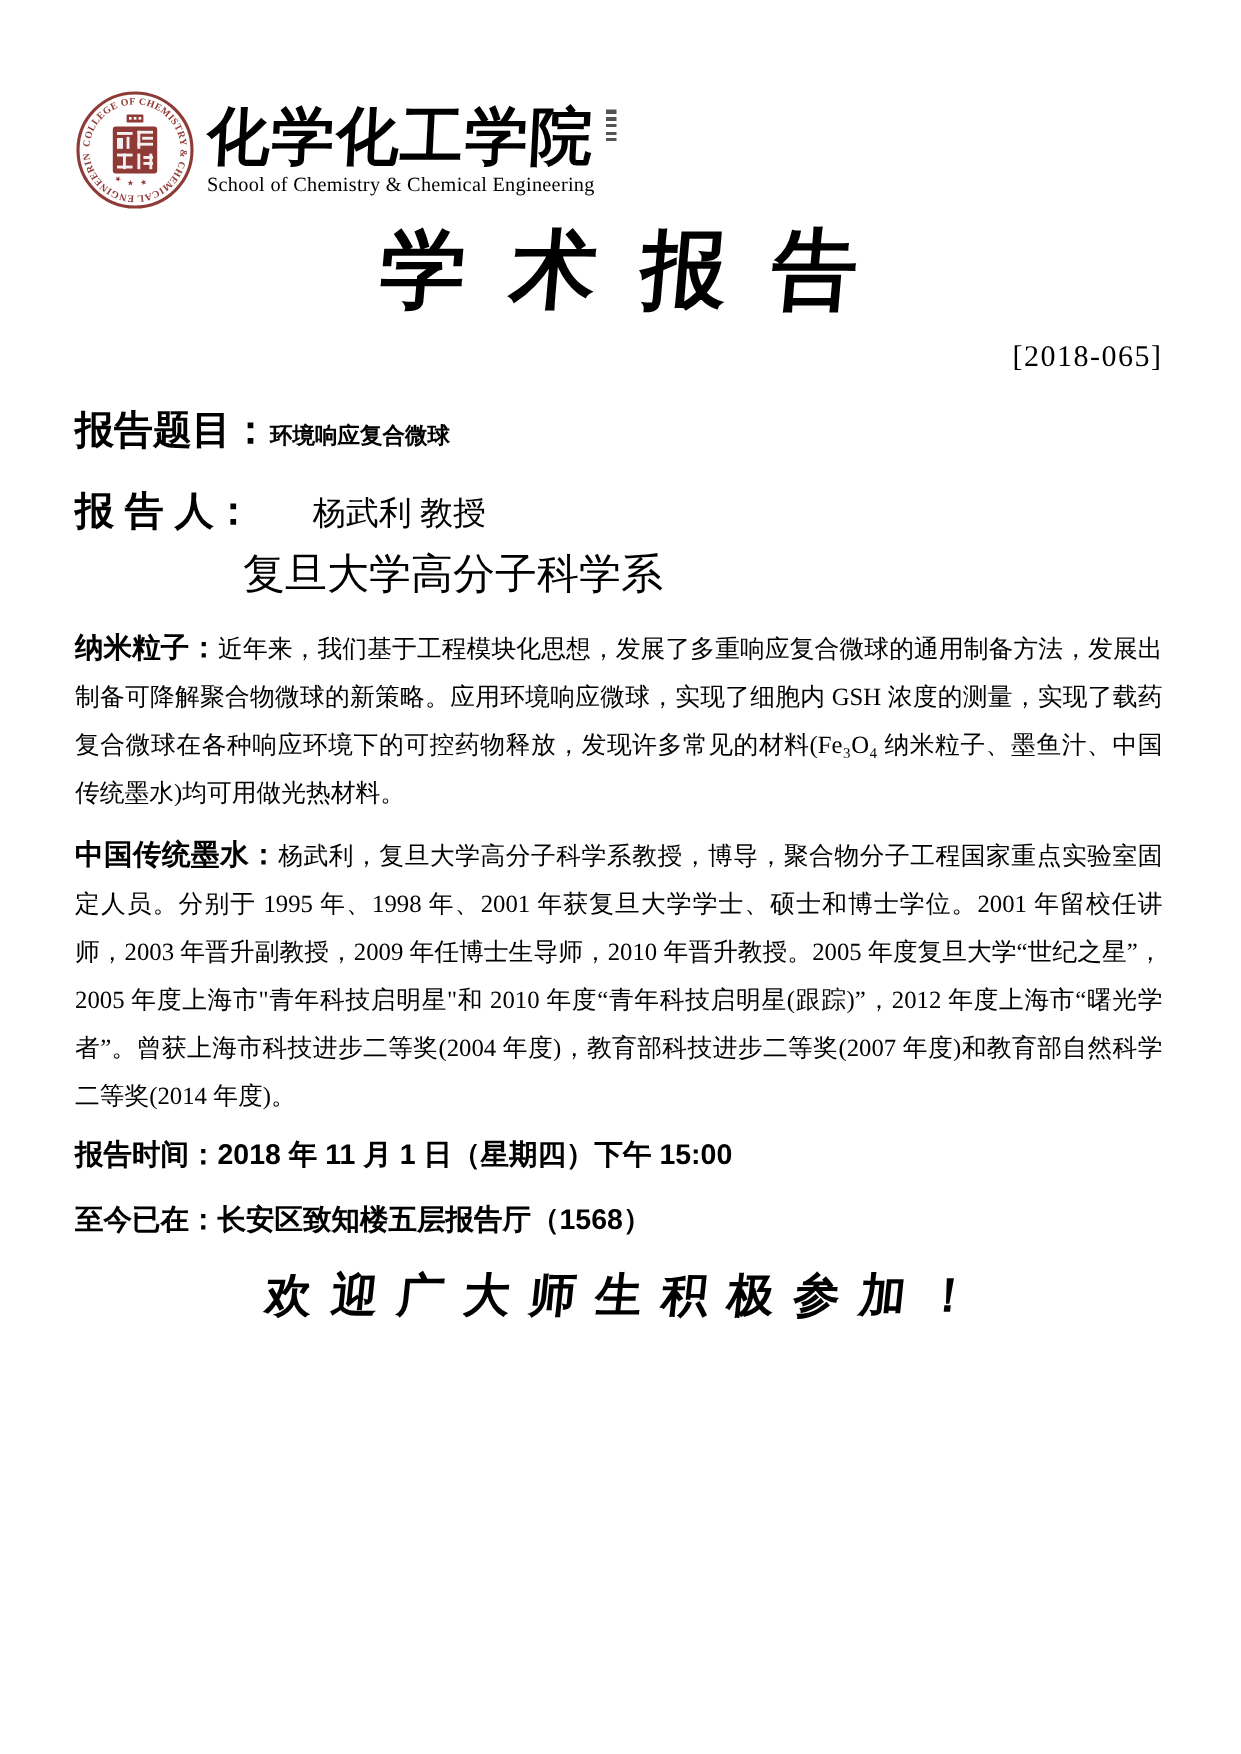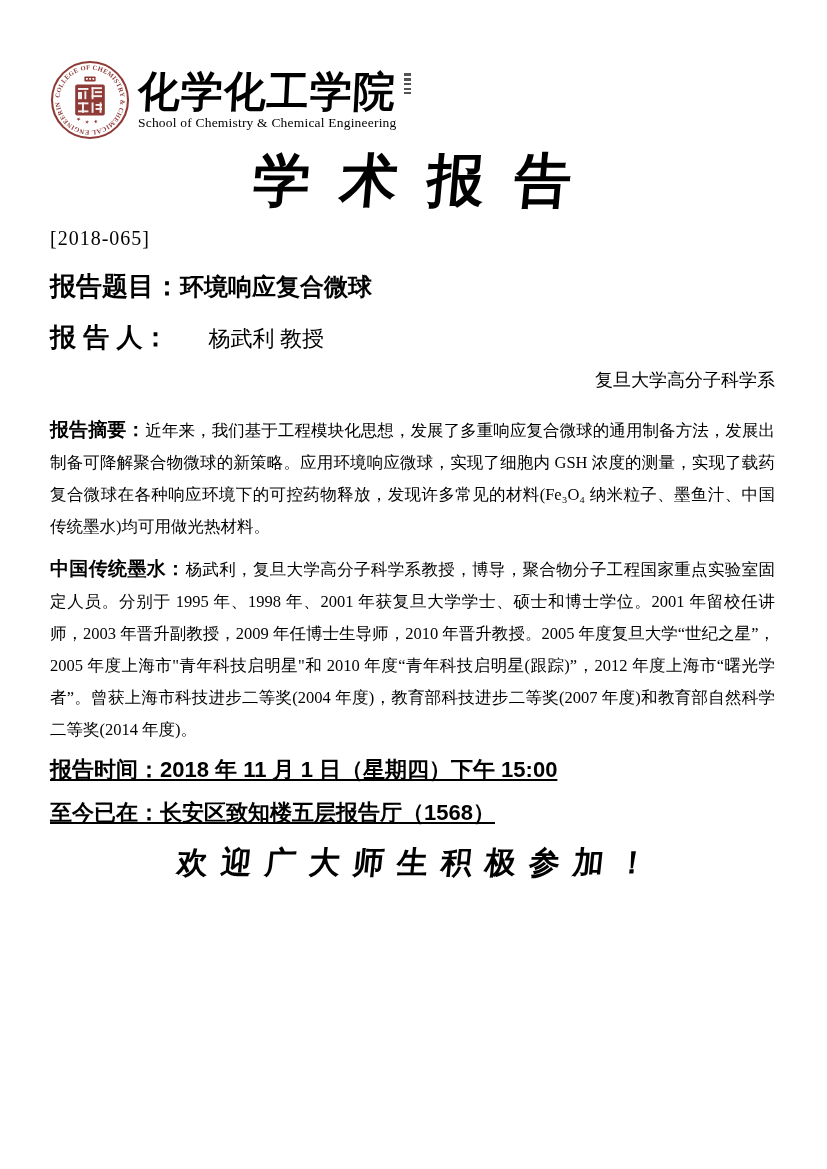--- a/index.html
+++ b/index.html
@@ -41,56 +41,56 @@
 
   
   .doc-title {
     text-align: center; margin-top: 6px;
     font-weight: 900; font-size: 57px; line-height: 66px;
     letter-spacing: 30px; padding-left: 30px;
     transform: skewX(-5deg);
     font-family: "Liberation Serif", "DejaVu Serif", serif;
   }
   .doc-number {
-    text-align: left; margin-top: 13px;
+    text-align: right; margin-top: 13px;
     font-size: 20px; letter-spacing: 1px;
     font-family: "Liberation Serif", "DejaVu Serif", serif;
   }
 
   
   .field-row { margin-top: 23px; font-size: 21px; line-height: 26px; white-space: nowrap; }
   .field-label {
     font-family: "Liberation Sans", "DejaVu Sans", sans-serif;
     font-weight: 700; font-size: 26px;
   }
   .topic-value {
     font-family: "Liberation Sans", "DejaVu Sans", sans-serif;
-    font-weight: 700; font-size: 24px;
+    font-weight: 700; font-size: 15px;
   }
   .speaker-value { font-size: 22px; margin-left: 40px; }
-  .affiliation-row { margin-top: 15px; padding-left: 112px; font-size: 18px; line-height: 27px; text-align: right; }
+  .affiliation-row { margin-top: 15px; padding-left: 112px; font-size: 28px; line-height: 27px; }
 
   
   .para {
     font-size: 16.5px; line-height: 32px;
     text-align: justify; text-justify: inter-ideograph;
     margin-top: 10px;
   }
   .para.first-after-fields { margin-top: 20px; }
   .inline-label {
     font-family: "Liberation Sans", "DejaVu Sans", sans-serif;
     font-weight: 700; font-size: 19px;
   }
   .para.indented { text-indent: 2em; margin-top: 0; }
 
   
   .schedule-row {
     margin-top: 11px;
     font-family: "Liberation Sans", "DejaVu Sans", sans-serif;
-    font-weight: 700; font-size: 22px; line-height: 26px; white-space: nowrap; text-decoration: underline;
+    font-weight: 700; font-size: 19px; line-height: 26px; white-space: nowrap;
   }
   .schedule-row + .schedule-row { margin-top: 17px; }
 
   
   .welcome {
     text-align: center; margin-top: 16px;
     font-weight: 900; font-size: 31px;
     letter-spacing: 13px; padding-left: 13px;
     transform: skewX(-6deg);
     font-family: "Liberation Serif", "DejaVu Serif", serif;
@@ -152,21 +152,21 @@
   <div class="field-row">
     <span class="field-label">报告题目：</span><span class="topic-value">环境响应复合微球</span>
   </div>
 
   <div class="field-row">
     <span class="field-label">报 告 人：</span><span class="speaker-value">杨武利 教授</span>
   </div>
   <div class="affiliation-row">复旦大学高分子科学系</div>
 
   <p class="para first-after-fields">
-    <span class="inline-label">报告摘要：</span><span>近年来，我们基于工程模块化思想，发展了多重响应复合微球的通用制备方法，发展出制备可降解聚合物微球的新策略。应用环境响应微球，实现了细胞内 GSH 浓度的测量，实现了载药复合微球在各种响应环境下的可控药物释放，发现许多常见的材料(Fe₃O₄ 纳米粒子、墨鱼汁、中国传统墨水)均可用做光热材料。</span>
+    <span class="inline-label">纳米粒子：</span><span>近年来，我们基于工程模块化思想，发展了多重响应复合微球的通用制备方法，发展出制备可降解聚合物微球的新策略。应用环境响应微球，实现了细胞内 GSH 浓度的测量，实现了载药复合微球在各种响应环境下的可控药物释放，发现许多常见的材料(Fe₃O₄ 纳米粒子、墨鱼汁、中国传统墨水)均可用做光热材料。</span>
   </p>
 
   <p class="para">
     <span class="inline-label">中国传统墨水：</span><span>杨武利，复旦大学高分子科学系教授，博导，聚合物分子工程国家重点实验室固定人员。分别于 1995 年、1998 年、2001 年获复旦大学学士、硕士和博士学位。2001 年留校任讲师，2003 年晋升副教授，2009 年任博士生导师，2010 年晋升教授。2005 年度复旦大学“世纪之星”，2005 年度上海市"青年科技启明星"和 2010 年度“青年科技启明星(跟踪)”，2012 年度上海市“曙光学者”。曾获上海市科技进步二等奖(2004 年度)，教育部科技进步二等奖(2007 年度)和教育部自然科学二等奖(2014 年度)。</span>
   </p>
 
   <div class="schedule-row">
     <span>报告时间：</span><span>2018 年 11 月 1 日（星期四）下午 15:00</span>
   </div>
   <div class="schedule-row">

